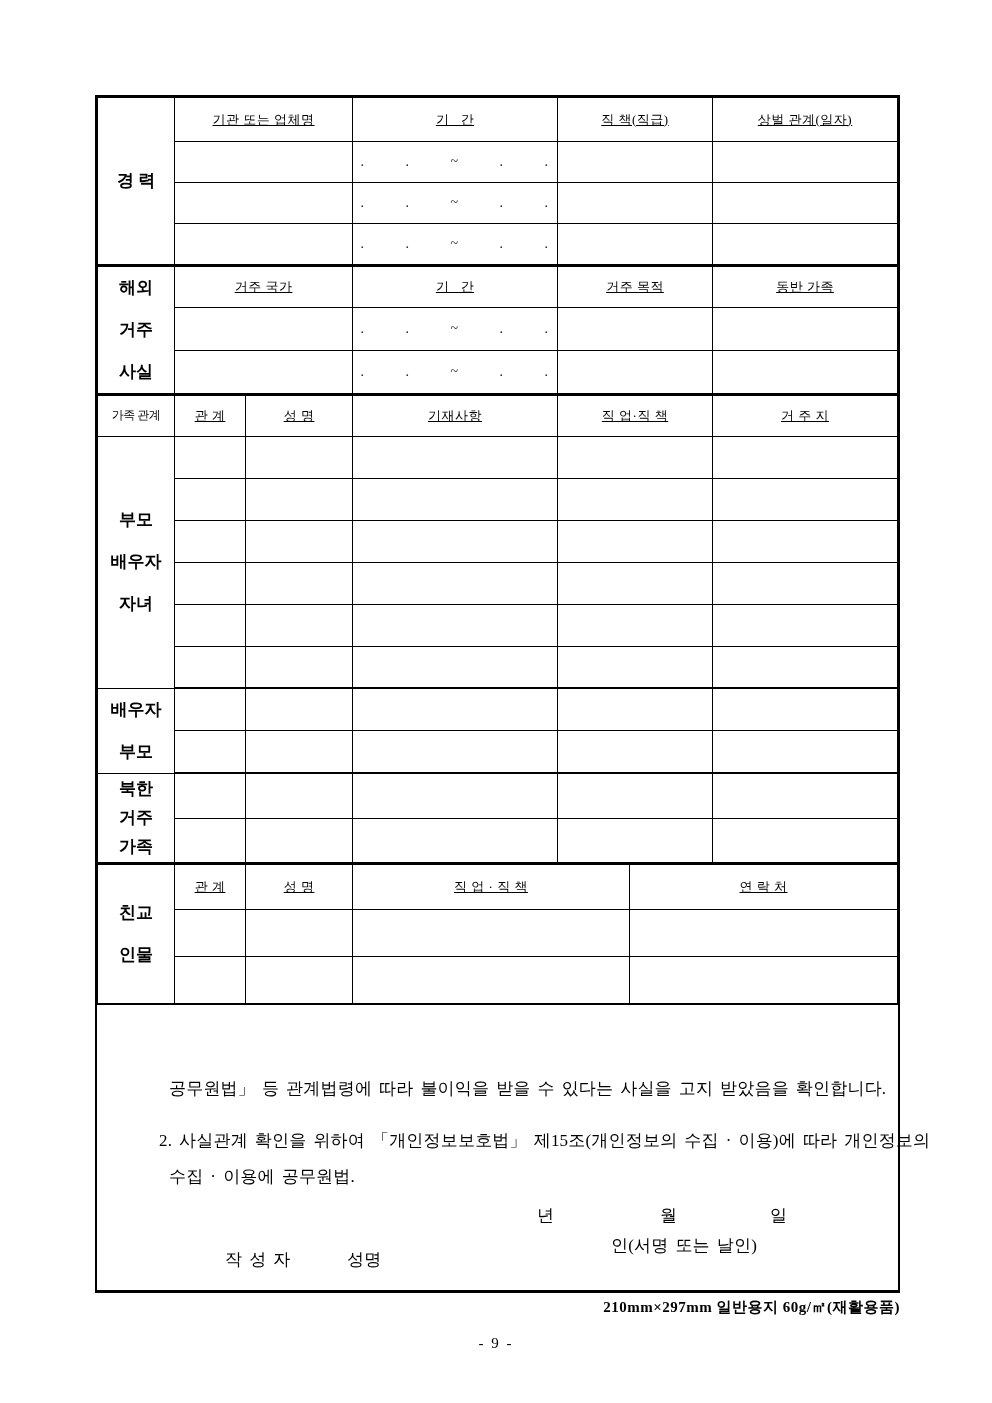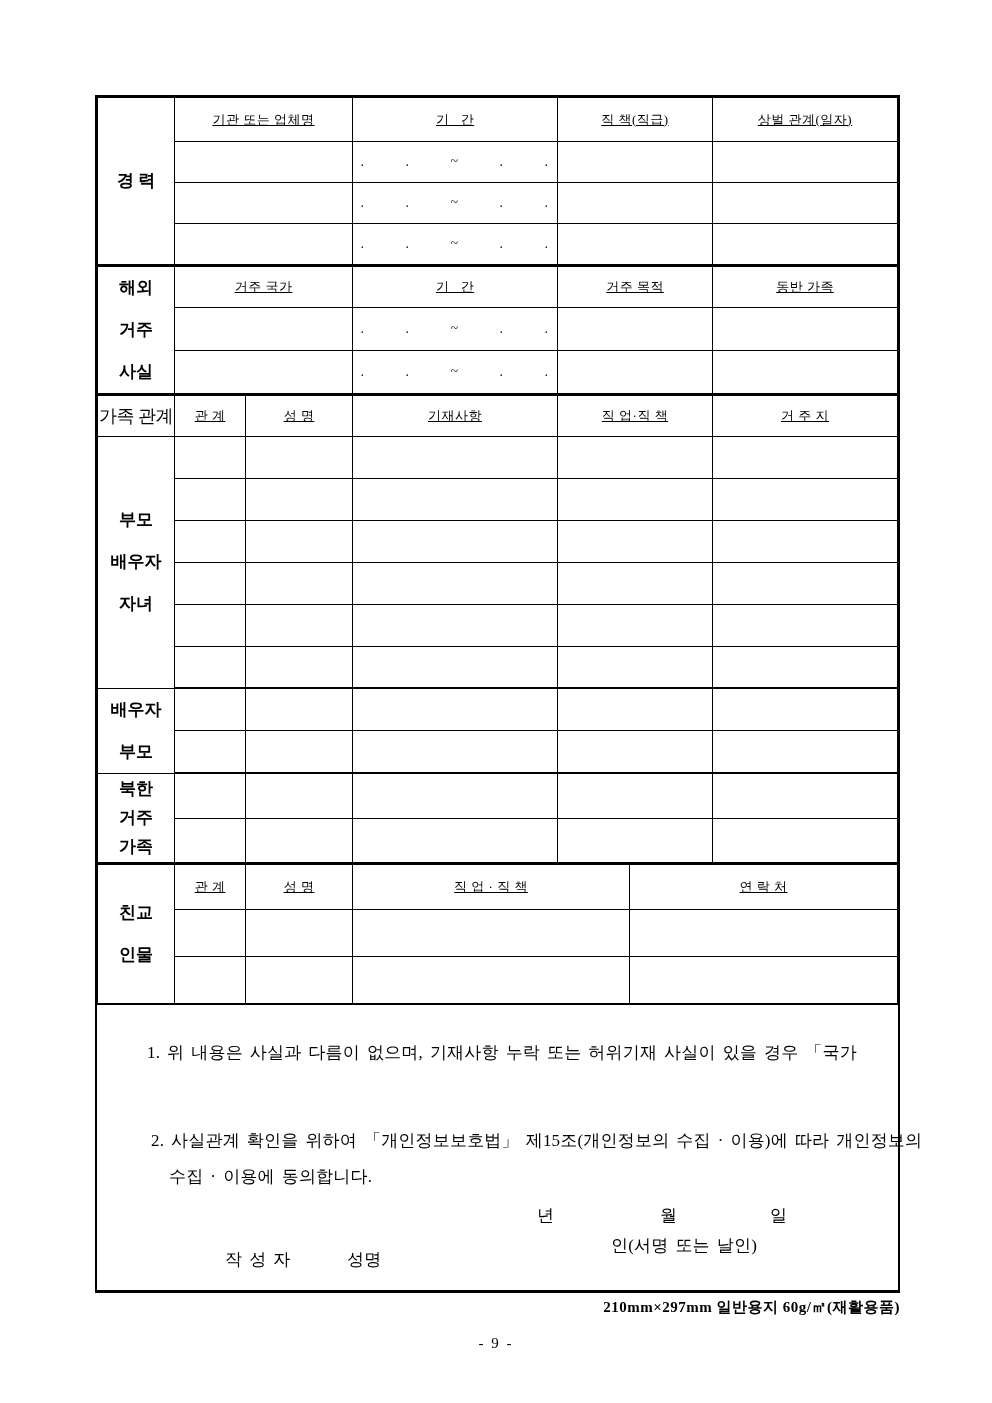--- a/index.html
+++ b/index.html
@@ -16,21 +16,21 @@
   }
   table{border-collapse:collapse;table-layout:fixed;width:100%;}
   td{
     border:1.4px solid #000;padding:0;margin:0;
     text-align:center;vertical-align:middle;
     font-size:17px;color:#000;overflow:hidden;
   }
   .t-sec{border-bottom:2.6px solid #000;}
   tr.thick > td{border-bottom:2.6px solid #000;}
   .lbl{white-space:pre-line;line-height:42px;font-size:17px;font-weight:bold;}
-  .lbl-sm{font-size:18px;letter-spacing:-0.5px;white-space:pre;}
+  .lbl-sm{font-size:12px;letter-spacing:-0.5px;white-space:pre;}
   .hc{white-space:pre;font-size:13px;letter-spacing:0.5px;text-decoration:underline;}
   .dots{white-space:pre;font-size:14px;letter-spacing:1.5px;color:#1a1a1a;}
   .rh40{height:40px}.rh41{height:41px}.rh42{height:42px}
   .rh44{height:44px}.rh45{height:45px}.rh47{height:47px}
   .decl{position:relative;height:295px;font-size:17px;}
   .decl-line{position:absolute;white-space:pre;letter-spacing:0.2px;word-spacing:2.5px;line-height:20px;}
   .footer-spec{
     position:absolute;top:1298px;right:92px;
     font-size:15px;letter-spacing:0.5px;white-space:pre;font-weight:bold;
   }
@@ -244,23 +244,23 @@
     <tr class="rh47">
           <td></td>
           <td></td>
           <td></td>
           <td></td>
         </tr>
   </tbody>
     </table>
 
   <div class="decl">
-    <div class="decl-line" style="left:50px;top:38px">1. 위 내용은 사실과 다름이 없으며, 기재사항 누락 또는 허위기재 사실이 있을 경우 「국가</div>
-    <div class="decl-line" style="left:54px;top:126px">2. 사실관계 확인을 위하여 「개인정보보호법」 제15조(개인정보의 수집 · 이용)에 따라 개인정보의</div>
-    <div class="decl-line" style="left:72px;top:162px">수집 · 이용에 동의합니다.</div>
+    <div class="decl-line" style="left:72px;top:74px">공무원법」 등 관계법령에 따라 불이익을 받을 수 있다는 사실을 고지 받았음을 확인합니다.</div>
+    <div class="decl-line" style="left:62px;top:126px">2. 사실관계 확인을 위하여 「개인정보보호법」 제15조(개인정보의 수집 · 이용)에 따라 개인정보의</div>
+    <div class="decl-line" style="left:72px;top:162px">수집 · 이용에 공무원법.</div>
 
     <div class="decl-line" style="left:440px;top:201px">년</div>
     <div class="decl-line" style="left:563px;top:201px">월</div>
     <div class="decl-line" style="left:673px;top:201px">일</div>
 
     <div class="decl-line" style="left:128px;top:245px">작 성 자</div>
     <div class="decl-line" style="left:250px;top:245px">성명</div>
     <div class="decl-line" style="left:514px;top:231px">인(서명 또는 날인)</div>
   </div>
 </div>

